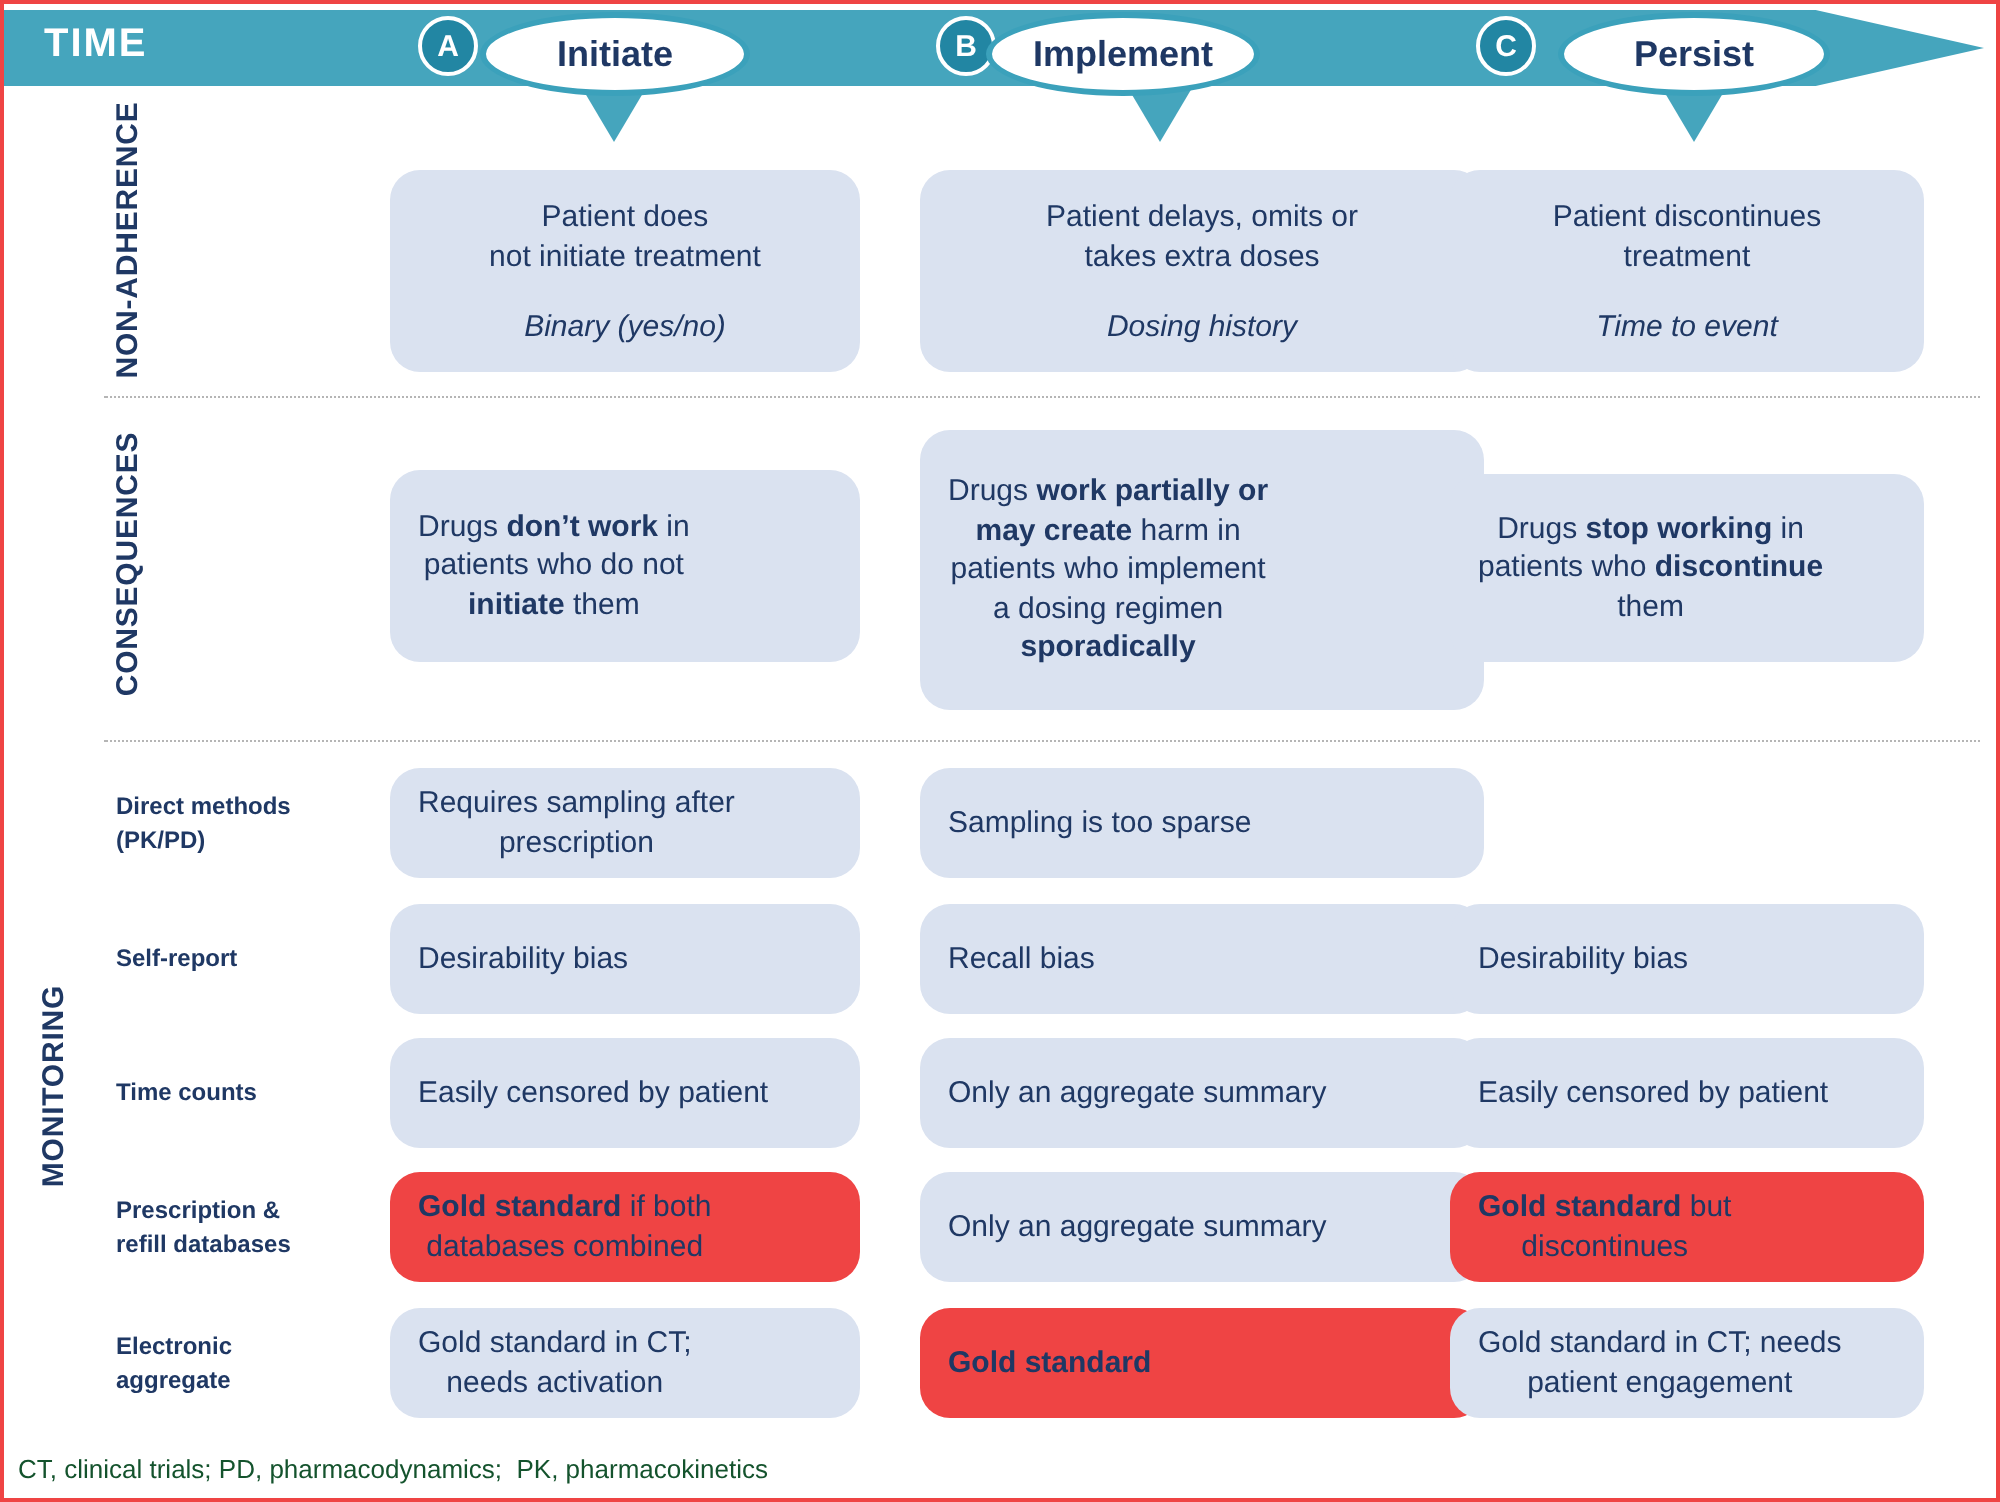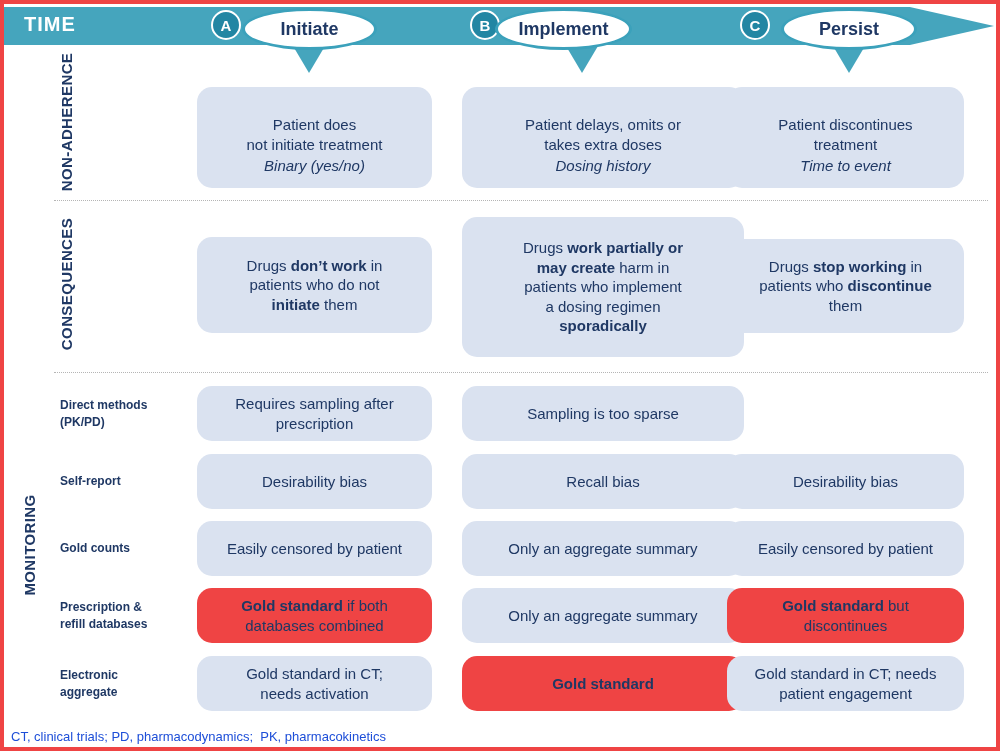--- a/index.html
+++ b/index.html
@@ -1,18 +1,18 @@
 <!DOCTYPE html>
 <html><head>
 <meta charset="utf-8">
 <style>
   html,body{margin:0;padding:0;background:#fff;}
   .canvas{
     position:relative;width:1000px;height:751px;background:#ffffff;
-    border:4px solid #ef4444;box-sizing:border-box;overflow:hidden;
+    border:2px solid #ef4444;box-sizing:border-box;overflow:hidden;
     font-family:"Liberation Sans", sans-serif;color:#1F3864;
   }
   
   .band{
     position:absolute;left:0;top:3px;width:990px;height:38px;background:#45A5BD;
     clip-path:polygon(0 0,91.5% 0,100% 50%,91.5% 100%,0 100%);z-index:1;
   }
   .time{
     position:absolute;left:20px;top:9px;color:#ffffff;font-weight:bold;
     font-size:20px;letter-spacing:1px;z-index:2;
@@ -40,39 +40,39 @@
   .vlabel{
     position:absolute;transform:translate(-50%,-50%) rotate(-90deg);
     white-space:nowrap;font-weight:bold;font-size:15px;letter-spacing:.4px;color:#1F3864;
   }
   .vna{left:62px;top:118px}.vcq{left:62px;top:280px}.vmon{left:25px;top:541px}
   
   .divider{position:absolute;left:50px;right:8px;height:0;border-top:1px dotted #B5B5B5;}
   .dv1{top:196px}.dv2{top:368px}
   
   .cell{
-    position:absolute;display:flex;align-items:center;justify-content:center;
+    position:absolute;display:flex;align-items:center;
     text-align:center;background:#DAE2F0;border-radius:15px;color:#1F3864;
-    font-size:15px;line-height:1.3;white-space:pre-line;padding:4px 0;
+    font-size:15px;line-height:1.3;white-space:pre-line;padding:4px 14px;
     box-sizing:border-box;
   }
   .cell.orange{background:#ef4444;}
   .c1{left:193px;width:235px}.c2{left:458px;width:282px}.c3{left:723px;width:237px}
   .na{top:83px;height:101px;flex-direction:column;justify-content:space-between;
-      padding:28px 10px 13px}
+      padding:14px 10px 13px}
   .na-measure{font-style:italic;}
   .cq1{top:233px;height:96px}.cq2{top:213px;height:140px}.cq3{top:235px;height:94px}
   .m1{top:382px;height:55px}.m2{top:450px;height:55px}.m3{top:517px;height:55px}
   .m4{top:584px;height:55px}.m5{top:652px;height:55px}
   
   .rlabel{
     position:absolute;left:56px;width:134px;display:flex;align-items:center;
     color:#1F3864;font-weight:bold;font-size:12px;line-height:1.35;white-space:pre-line;
   }
-  .footnote{position:absolute;left:7px;top:725px;font-size:13px;color:#1d4ed8;white-space:pre;}
+  .footnote{position:absolute;left:7px;top:725px;font-size:13px;color:#14532d;white-space:pre;}
 </style>
 </head>
 <body>
 
 <div class="canvas">
 
   <div class="band"></div>
   <span class="time">TIME</span>
 
   <div class="phase-tail pt1"></div>
@@ -124,21 +124,21 @@
   </div>
   <div class="cell cq3 c3">
     <div><span>Drugs </span><b>stop working</b><span> in
 patients who </span><b>discontinue</b><span>
 them</span></div>
   </div>
 
   <div class="rlabel m1">Direct methods
 (PK/PD)</div>
   <div class="rlabel m2">Self-report</div>
-  <div class="rlabel m3">Gold counts</div>
+  <div class="rlabel m3">Time counts</div>
   <div class="rlabel m4">Prescription &amp;
 refill databases</div>
   <div class="rlabel m5">Electronic
 aggregate</div>
 
   <div class="cell m1 c1">
     <div><span>Requires sampling after
 prescription</span></div>
   </div>
   <div class="cell m1 c2">

